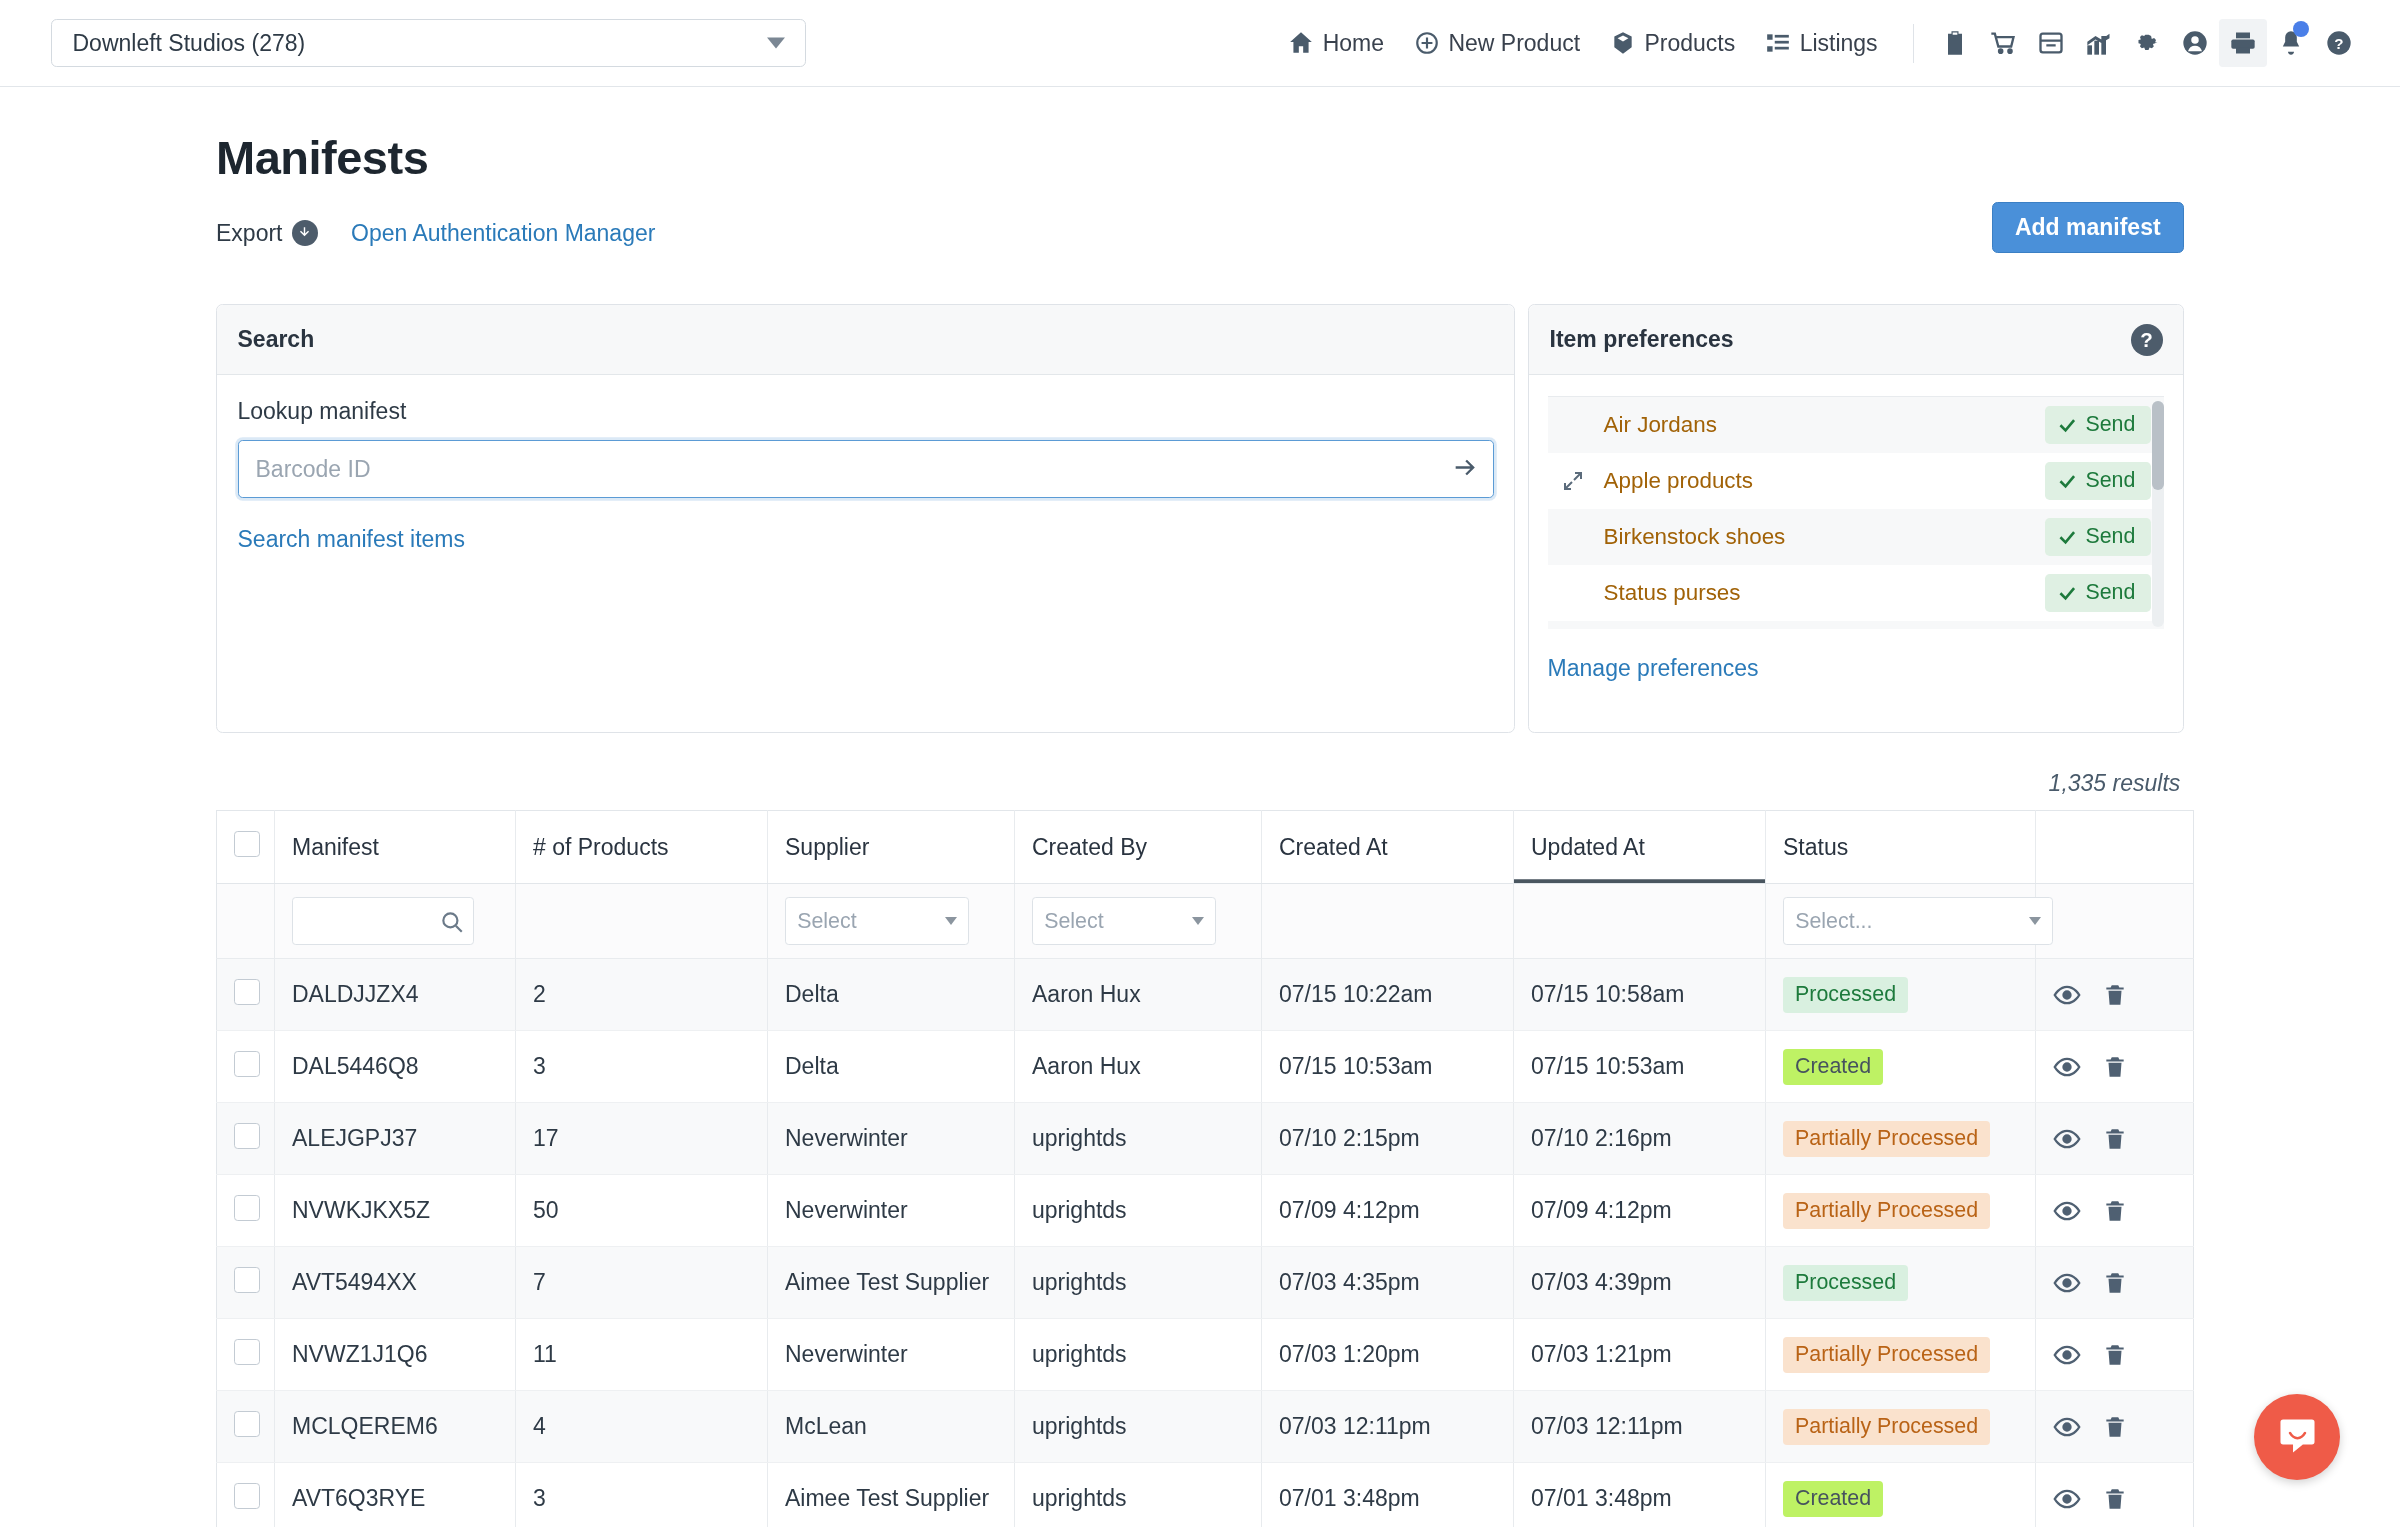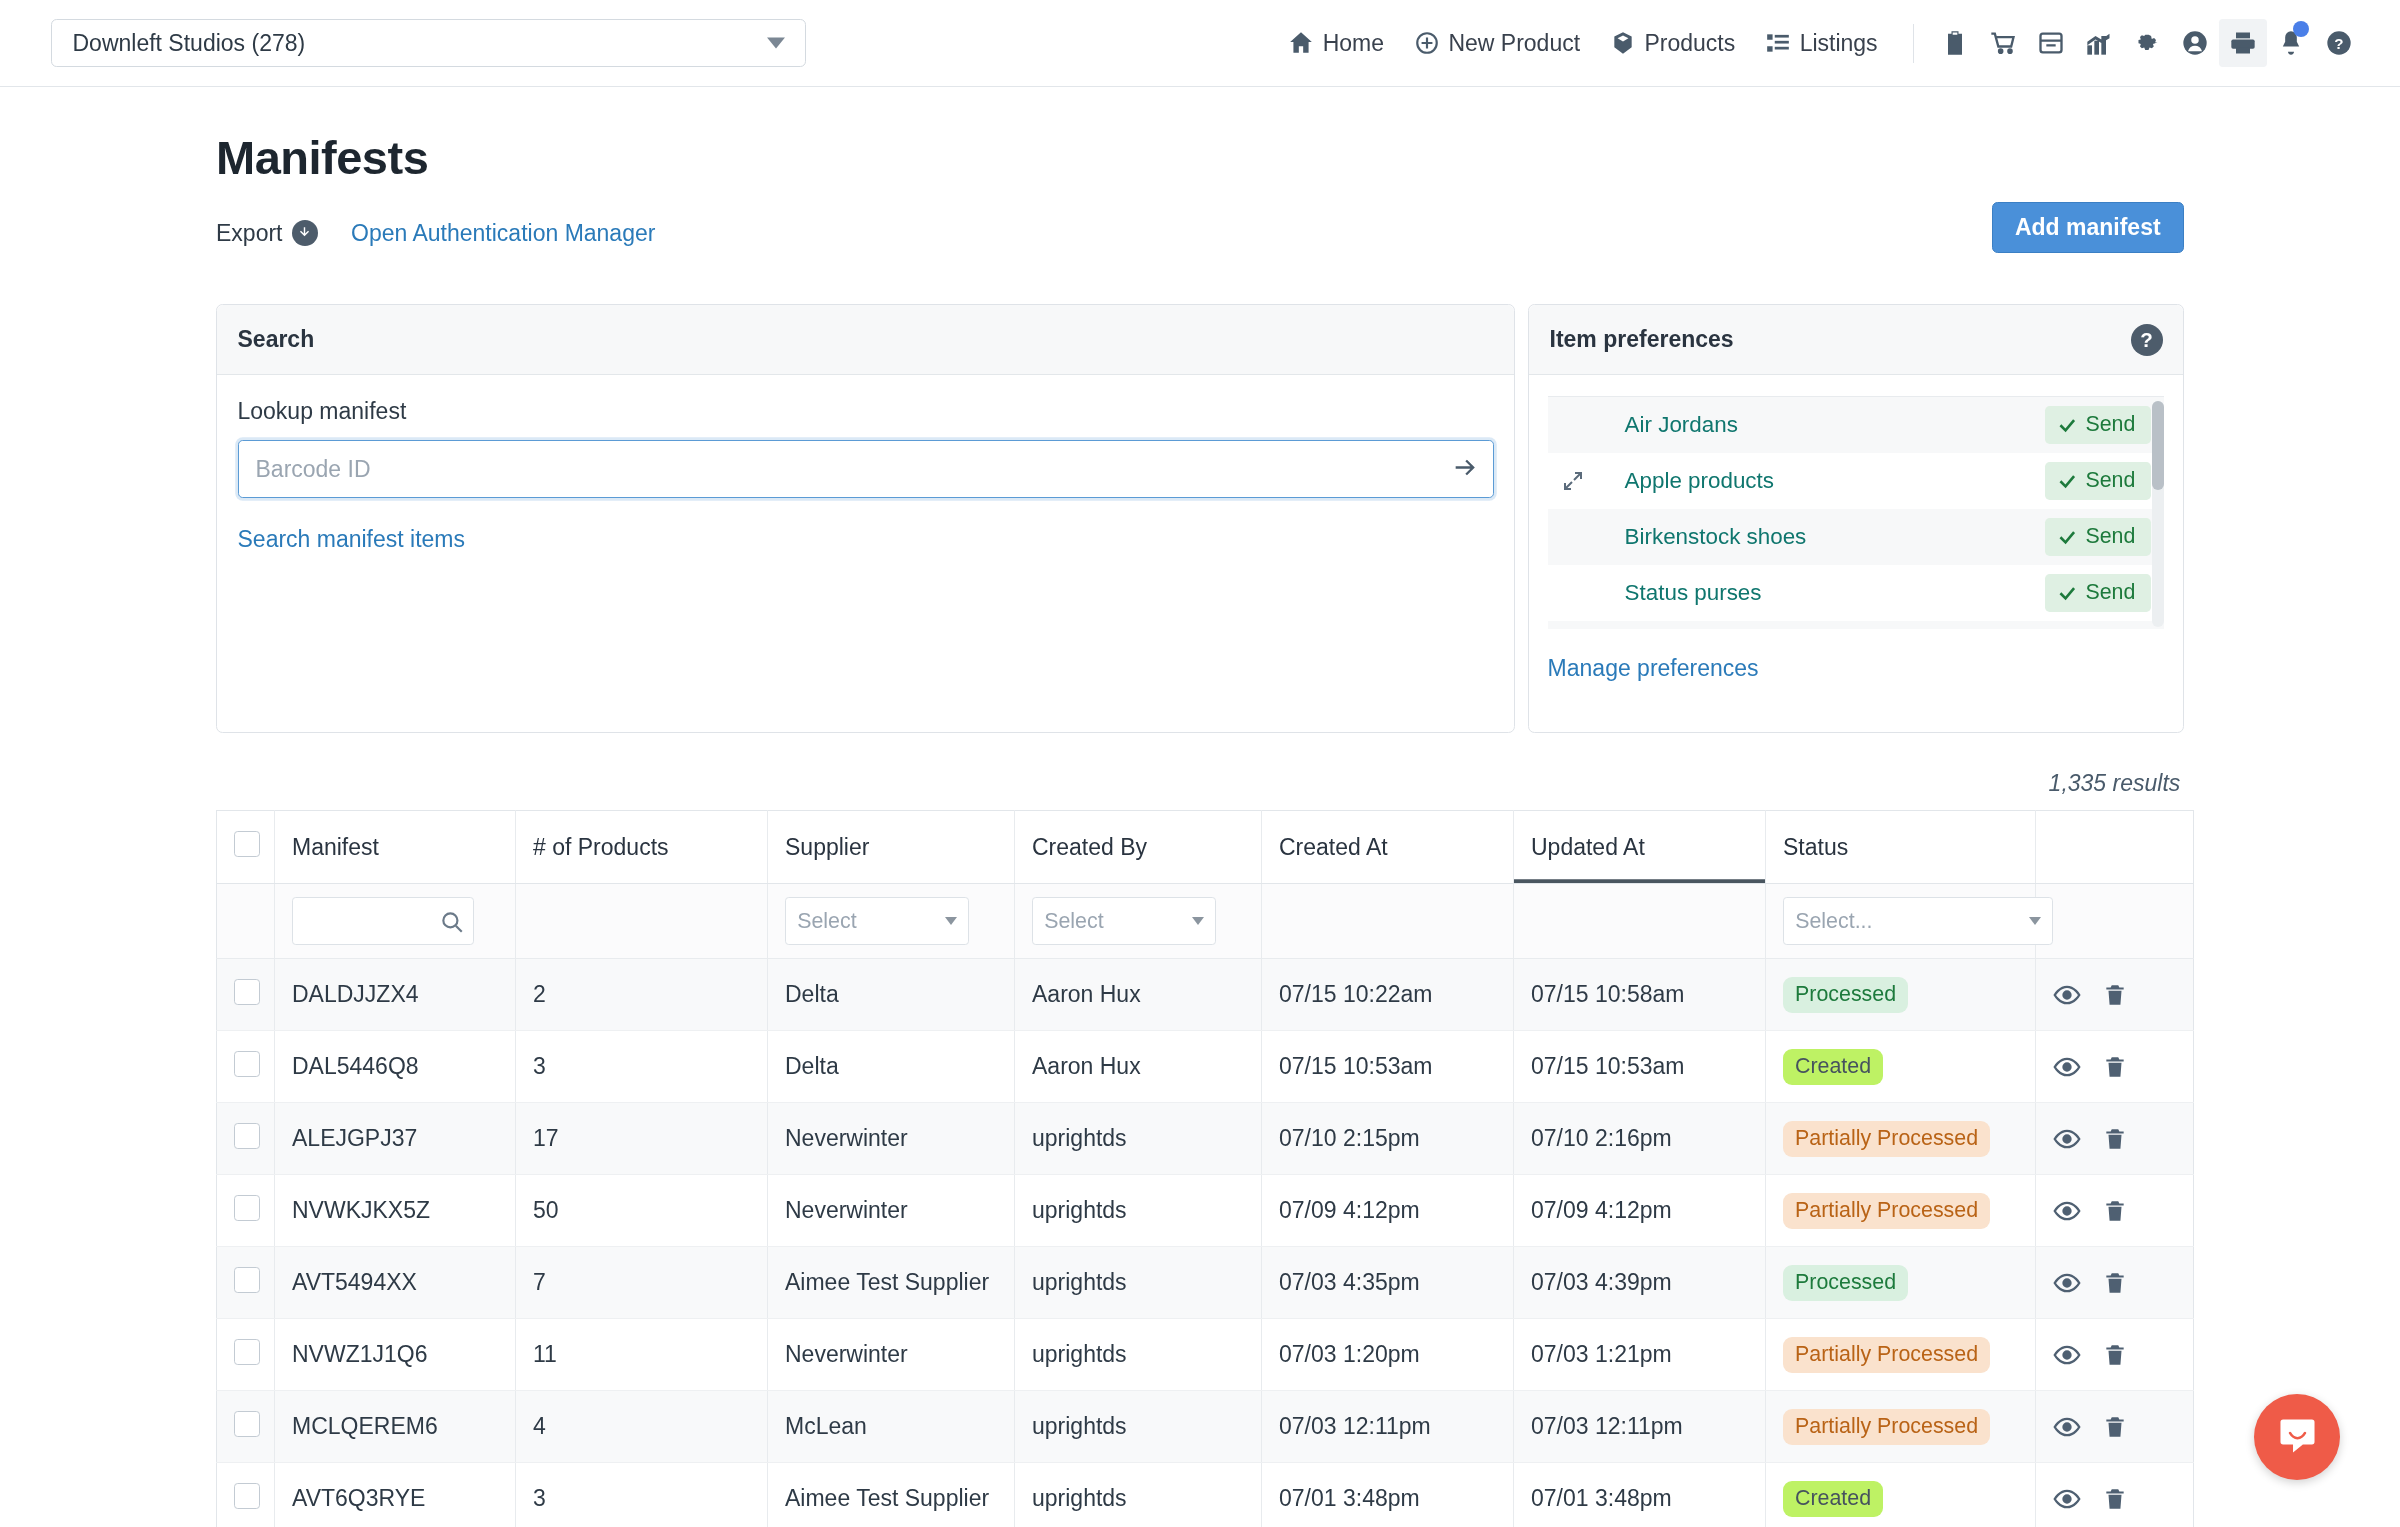--- a/index.html
+++ b/index.html
@@ -189,21 +189,21 @@
   }
   .pref-row {
     height: 56px;
     display: flex;
     align-items: center;
     padding: 0 13px 0 13px;
     position: relative;
   }
   .pref-row.alt { background: #f7f8f9; }
   .pref-expand { width: 39px; display:flex; align-items:center; color:#5b6b7b; }
-  .pref-name { font-size: 22.4px; color: #0f766e; margin-left: 25px; }
+  .pref-name { font-size: 22.4px; color: #a16207; margin-left: 4px; }
   .pref-send {
     margin-left: auto;
     background: #dff0e3;
     color: #1d7a3c;
     font-size: 21.4px;
     border-radius: 4.7px;
     padding: 6.5px 16px 6.5px 12px;
     display: flex; align-items: center; gap: 8.4px;
     white-space: nowrap;
   }
@@ -315,21 +315,21 @@
     position: absolute; right: 11.2px; top: 50%;
     transform: translateY(-50%);
     width: 0; height: 0;
     border-left: 6.5px solid transparent;
     border-right: 6.5px solid transparent;
     border-top: 8.4px solid #8b959f;
   }
 
   .pill {
     display: inline-block;
-    border-radius: 9px;
+    border-radius: 4px;
     padding: 5.6px 12px;
     font-size: 21.4px;
     white-space: nowrap;
   }
   .pill.processed  { background:#d9f0e0; color:#1d7a3c; }
   .pill.created    { background:#bef264; color:#46525e; }
   .pill.partially  { background:#fae2cd; color:#b96316; }
 
   .acts { display:flex; align-items:center; gap: 20.5px; justify-content:flex-start; }
   .acts span { color:#4f6072; cursor:pointer; display:inline-flex; }

